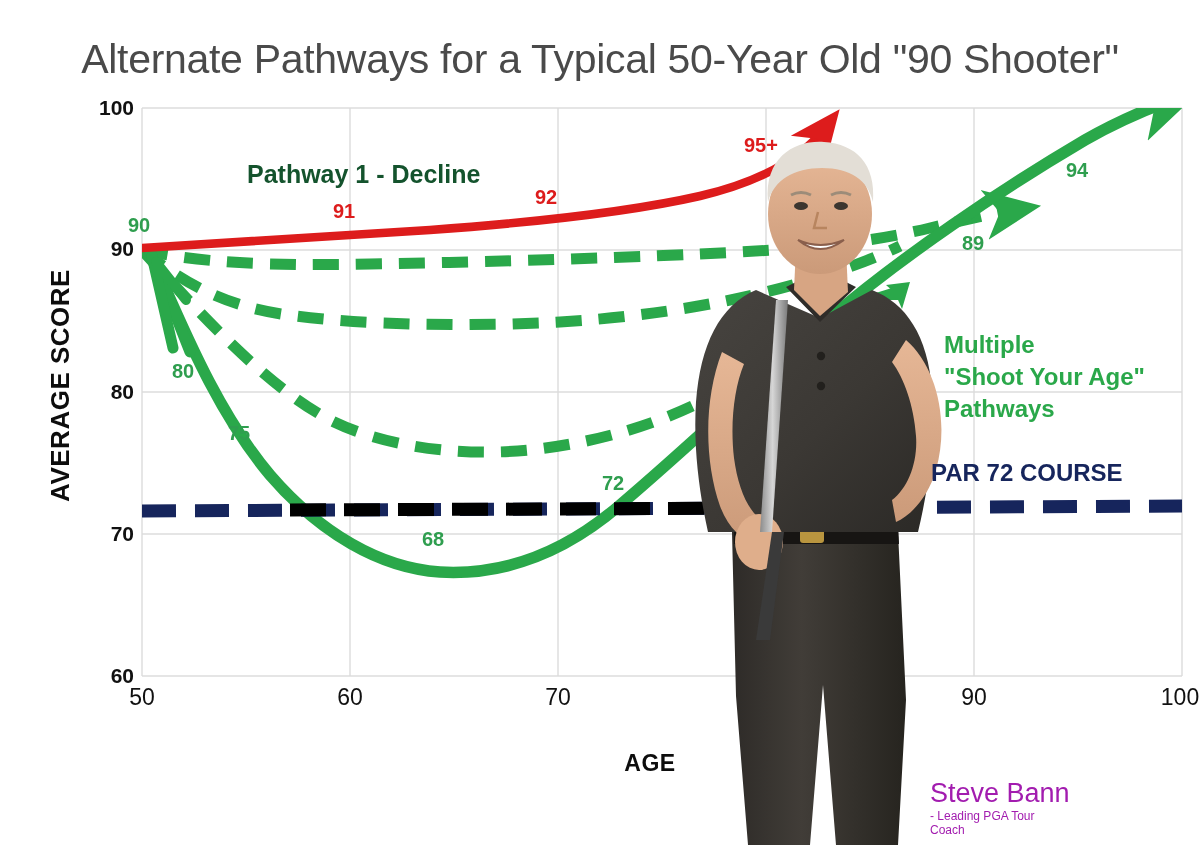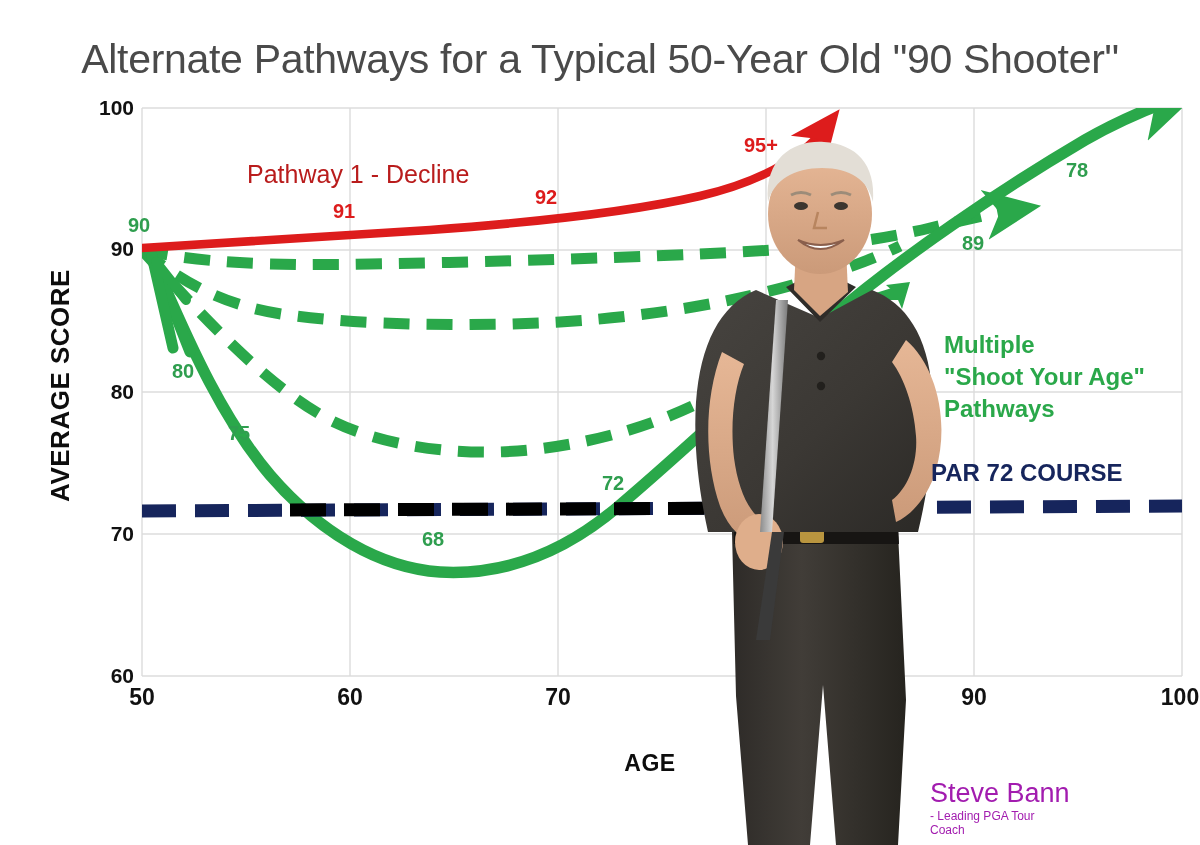--- a/index.html
+++ b/index.html
@@ -42,36 +42,36 @@
   }
 
   
   .ytick{
     position:absolute;right:0;width:56px;text-align:right;
     font-size:21px;font-weight:bold;color:#111;
   }
   #y-ticks{position:absolute;left:72px;top:0;width:62px;height:845px;}
   .xtick{
     position:absolute;width:70px;text-align:center;
-    font-size:23px;font-weight:bold;color:#111;
+    font-size:23px;font-weight:normal;color:#111;
   }
   #x-ticks{position:absolute;left:0;top:684px;width:1200px;height:40px;}
 
   
   #plot-svg{position:absolute;left:0;top:0;width:1200px;height:845px;}
 
   
   .dlabel{position:absolute;font-size:20px;font-weight:600;white-space:nowrap;text-align:right;}
   .dlabel.red{color:#dd1c1c;}
   .dlabel.green{color:#2f9e4f;}
 
   
   #pathway1-label{
     position:absolute;left:247px;top:160px;
-    font-size:25px;font-weight:normal;color:#b91c1c;white-space:nowrap;
+    font-size:25px;font-weight:bold;color:#14532d;white-space:nowrap;
   }
   #multiple-label{
     position:absolute;left:944px;top:329px;width:230px;
     font-size:24px;font-weight:bold;color:#2aa84a;line-height:1.33;
   }
   #par-label{
     position:absolute;left:931px;top:459px;
     font-size:24px;font-weight:bold;color:#16255c;white-space:nowrap;
   }
 
@@ -249,21 +249,21 @@
 
   <div class="dlabel green" style="left:128px;top:214px">90</div>
   <div class="dlabel red" style="left:333px;top:200px">91</div>
   <div class="dlabel red" style="left:535px;top:186px">92</div>
   <div class="dlabel red" style="left:744px;top:134px">95+</div>
   <div class="dlabel green" style="left:172px;top:360px">80</div>
   <div class="dlabel green" style="left:228px;top:422px">75</div>
   <div class="dlabel green" style="left:422px;top:528px">68</div>
   <div class="dlabel green" style="left:602px;top:472px">72</div>
   <div class="dlabel green" style="left:962px;top:232px">89</div>
-  <div class="dlabel green" style="left:1066px;top:159px">78</div>
+  <div class="dlabel green" style="left:1066px;top:159px">94</div>
 
   <div id="attribution">
     <div id="attr-name">Steve Bann</div>
     <div id="attr-role">- Leading PGA Tour</div>
     <div id="attr-role">Coach</div>
   </div>
 
 </div>
 
 </body></html>

